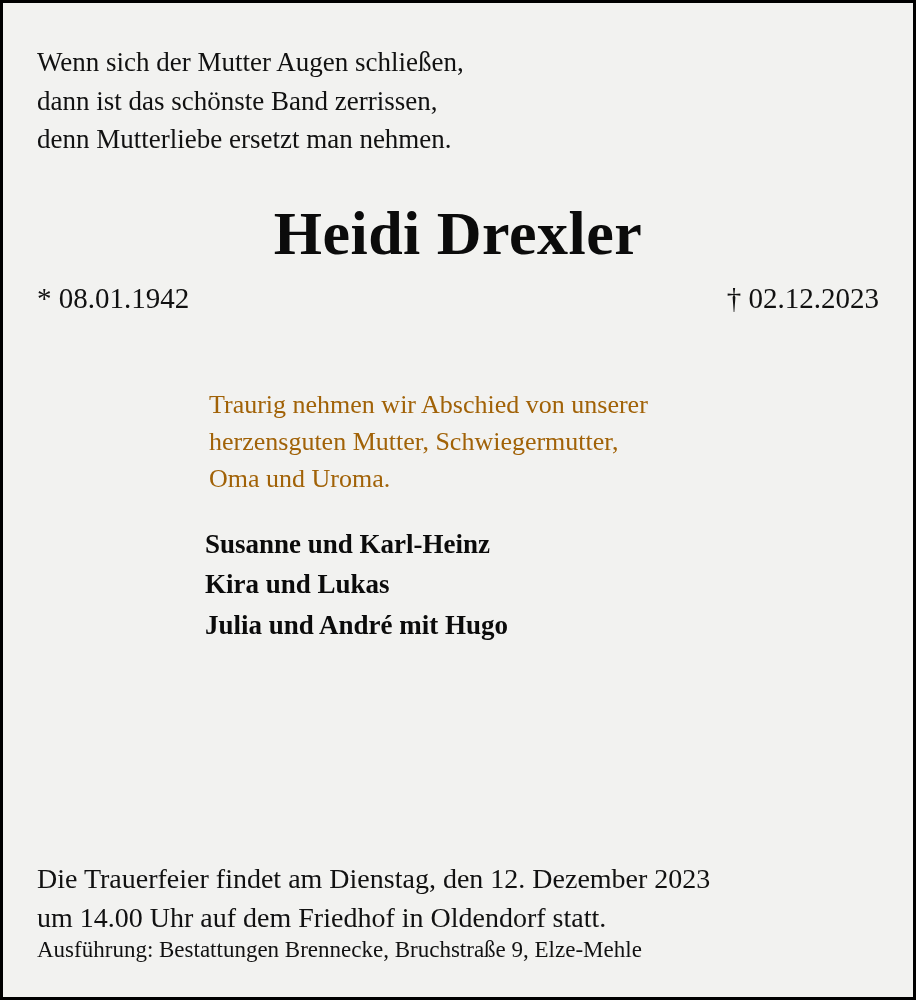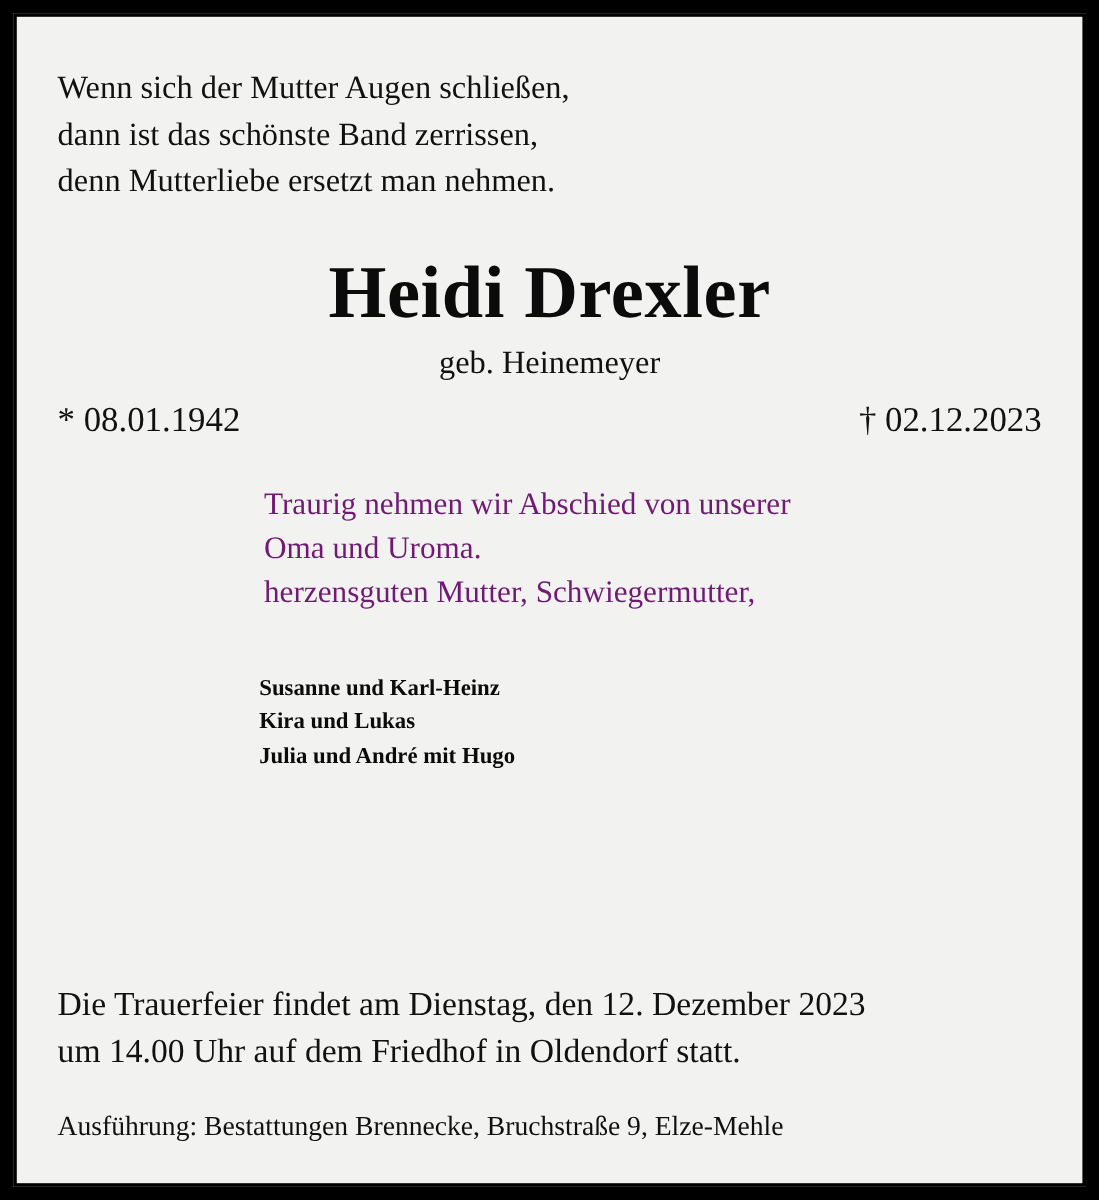--- a/index.html
+++ b/index.html
@@ -10,21 +10,20 @@
   body {
     width: 916px;
     height: 1000px;
     font-family: "Liberation Serif", serif;
   }
   .obituary {
     box-sizing: border-box;
     width: 916px;
     height: 1000px;
     background: #000000;
-    padding: 11px;
   }
   .inner-frame {
     box-sizing: border-box;
     width: 100%;
     height: 100%;
     background: #f2f2f0;
     border: 3px solid #000000;
     padding: 34px 34px 20px 34px;
     display: flex;
     flex-direction: column;
@@ -67,83 +66,81 @@
     justify-content: space-between;
     gap: 80px;
   }
   .dates span {
     white-space: pre;
   }
   .farewell {
     font-family: "Liberation Serif", serif;
     font-size: 26px;
     line-height: 1.42;
-    color: #701a75;
-    margin-top: 35px;
+    color: #a16207;
+    margin-top: 72px;
     margin-left: 172px;
   }
   .farewell div {
     white-space: pre;
   }
   .survivors {
     font-family: "Liberation Serif", serif;
     font-weight: bold;
-    font-size: 19px;
+    font-size: 27px;
     line-height: 1.5;
     color: #0b0b0b;
-    margin-top: 47px;
+    margin-top: 26px;
     margin-left: 168px;
   }
   .survivors div {
     white-space: pre;
   }
   .service {
     font-family: "Liberation Serif", serif;
     font-size: 28px;
     line-height: 1.4;
     color: #111111;
     margin-top: auto;
   }
   .service div {
     white-space: pre;
   }
   .provider {
     font-family: "Liberation Serif", serif;
     font-size: 23px;
     color: #111111;
-    margin-top: 30px;
     margin-bottom: 14px;
     white-space: pre;
   }
 </style>
 </head>
 <body>
 
 <div class="obituary">
   <div class="inner-frame">
 
     <div class="poem">
       <div>Wenn sich der Mutter Augen schließen,</div>
       <div>dann ist das schönste Band zerrissen,</div>
       <div>denn Mutterliebe ersetzt man nehmen.</div>
     </div>
 
     <div class="name-block">
       <div class="deceased-name">Heidi Drexler</div>
-      <div class="maiden-name">geb. Heinemeyer</div>
       <div class="dates">
         <span>* 08.01.1942</span>
         <span>† 02.12.2023</span>
       </div>
     </div>
 
     <div class="farewell">
       <div>Traurig nehmen wir Abschied von unserer</div>
+      <div>herzensguten Mutter, Schwiegermutter,</div>
       <div>Oma und Uroma.</div>
-      <div>herzensguten Mutter, Schwiegermutter,</div>
     </div>
 
     <div class="survivors">
       <div>Susanne und Karl-Heinz</div>
       <div>Kira und Lukas</div>
       <div>Julia und André mit Hugo</div>
     </div>
 
     <div class="service">
       <div>Die Trauerfeier findet am Dienstag, den 12. Dezember 2023</div>

